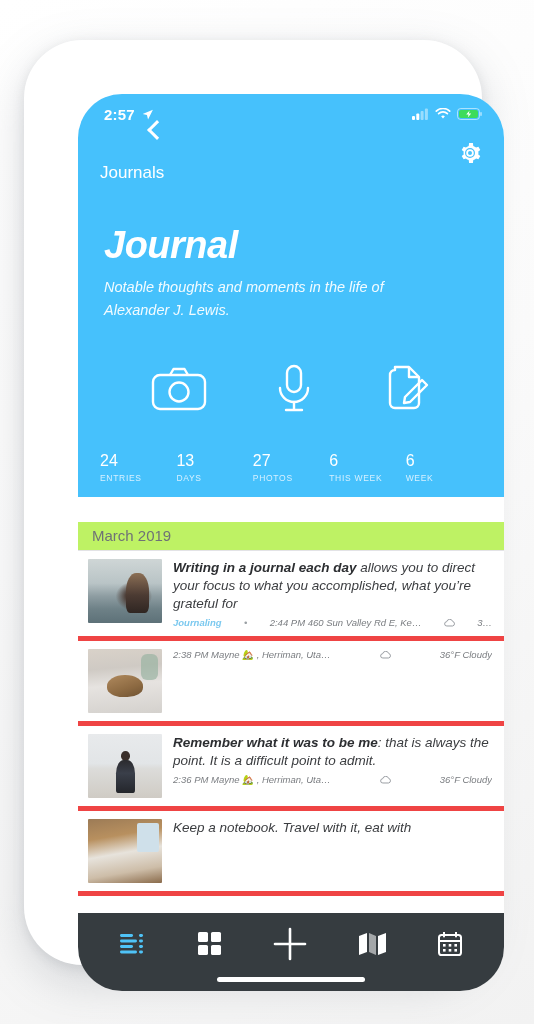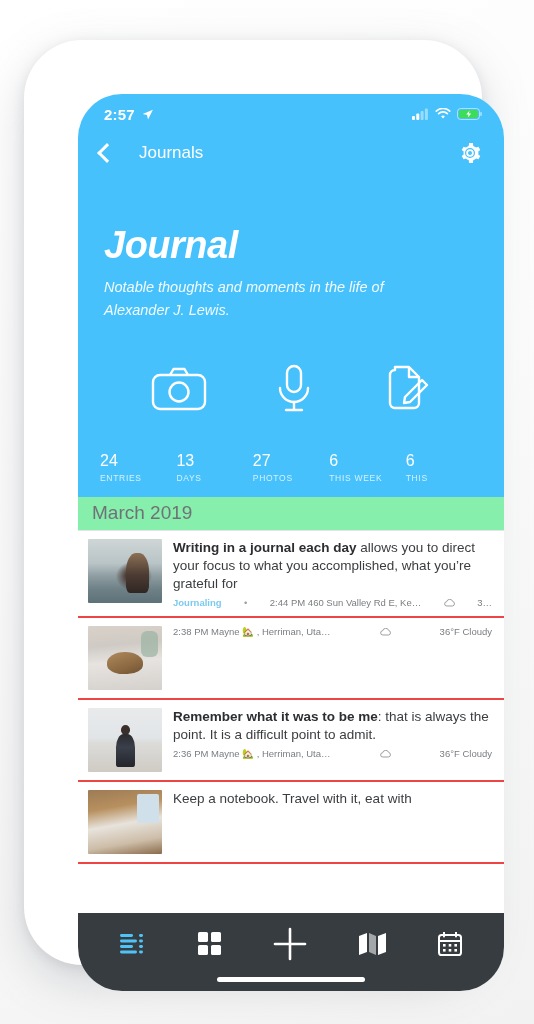--- a/index.html
+++ b/index.html
@@ -77,25 +77,26 @@
   .navbar {
     height: 50px;
     display: flex;
     align-items: center;
     justify-content: space-between;
     padding: 0 22px 0 22px;
     box-sizing: border-box;
   }
   .nav-back {
     display: flex;
-    align-items: center;
+    align-items: flex-end;
     gap: 25px;
     color: #ffffff;
     font-size: 17px;
     cursor: pointer;
+    flex-direction: column;
   }
   .chev {
     display: inline-block;
     width: 11px;
     height: 11px;
     border-left: 3px solid #ffffff;
     border-bottom: 3px solid #ffffff;
     transform: rotate(45deg);
     margin-bottom: 1px;
   }
@@ -151,33 +152,35 @@
   }
 
   
   .list-area {
     flex: 1 1 auto;
     background: #ffffff;
     overflow: hidden;
     position: relative;
   }
   .section-head {
-    background: #86efac;
+    background: #bef264;
     color: #6f7276;
-    font-size: 19px;
+    font-size: 15px;
     padding: 5px 14px 6px 14px;
     border-bottom: 1px solid #e3e3e6;
+    margin-top: 25px;
   }
 
   .entry {
     display: flex;
     padding: 8px 12px 8px 10px;
-    border-bottom: 2px solid #ef4444;
+    border-bottom: 5px solid #ef4444;
     cursor: pointer;
     background: #ffffff;
+    font-style: italic;
   }
   .thumb {
     width: 74px;
     height: 64px;
     flex: 0 0 74px;
     border-radius: 1px;
     overflow: hidden;
     position: relative;
   }
   .entry-body {
@@ -362,21 +365,21 @@
           <div class="stat">
             <div class="stat-val">27</div>
             <div class="stat-lbl">PHOTOS</div>
           </div>
           <div class="stat">
             <div class="stat-val">6</div>
             <div class="stat-lbl">THIS WEEK</div>
           </div>
           <div class="stat">
             <div class="stat-val">6</div>
-            <div class="stat-lbl">THIS</div>
+            <div class="stat-lbl">WEEK</div>
           </div>
         </div>
       </div>
 
       <div class="list-area">
         <div class="section-head">March 2019</div>
 
         <div class="entry">
           <div class="thumb t1"></div>
           <div class="entry-body">

